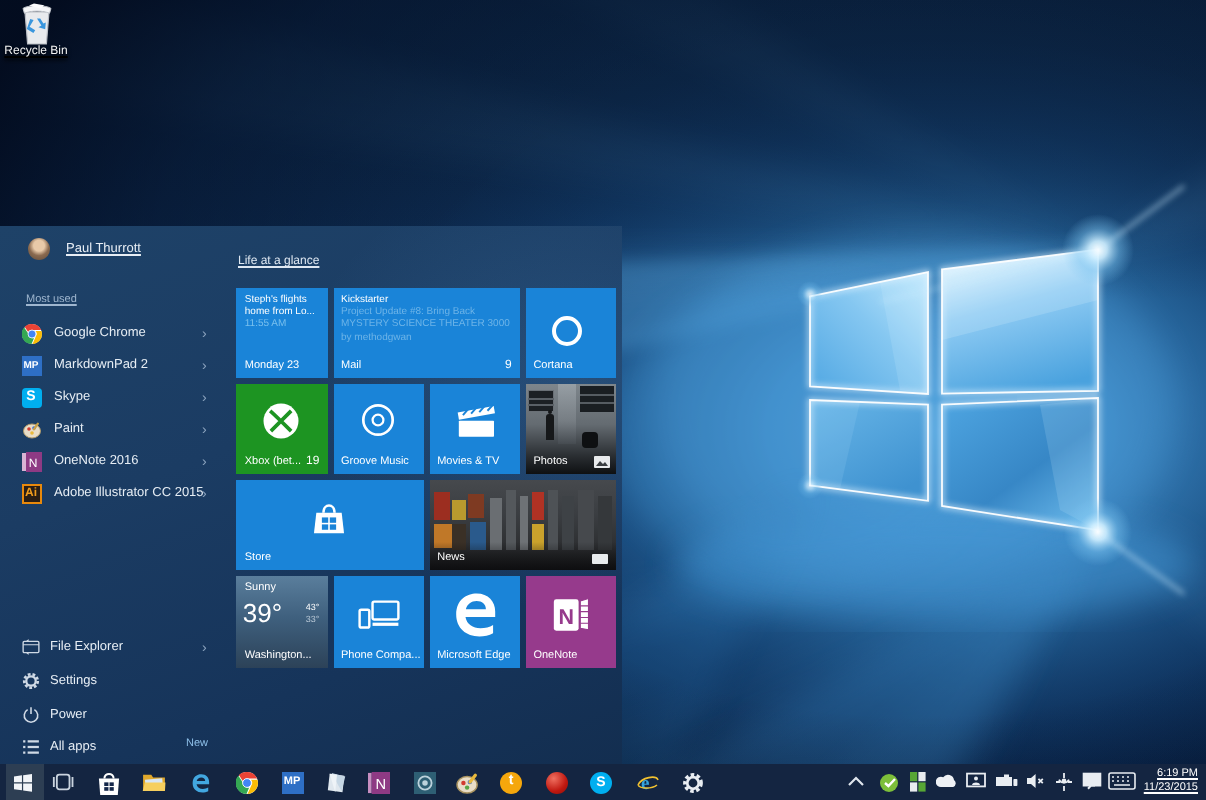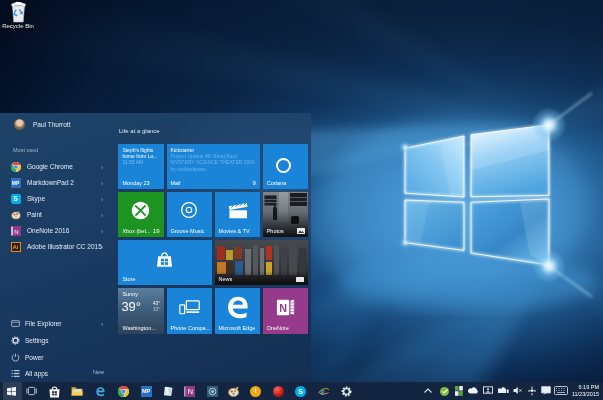--- a/index.html
+++ b/index.html
@@ -1,18 +1,18 @@
 <!DOCTYPE html>
 <html><head>
 <meta charset="utf-8">
 <style>
   html,body{margin:0;padding:0;}
   body{width:603px;height:400px;overflow:hidden;font-family:"Liberation Sans",sans-serif;}
   #screen{position:absolute;left:0;top:0;width:603px;height:400px;overflow:hidden;background:#0a2a52;}
-  .abs{position:absolute;}
+  .abs{position:absolute;text-decoration:underline;}
   #wall{position:absolute;left:0;top:0;}
   .approw{position:absolute;left:0;width:150px;height:10px;}
   .aicon{position:absolute;left:10.5px;top:0;width:10px;height:10px;display:block;}
   .aicon svg{display:block;}
   .atext{position:absolute;left:27px;top:1px;color:#e6edf4;font-size:6.5px;line-height:8px;white-space:nowrap;}
   .achev{position:absolute;left:101px;top:0.5px;color:#8aa2bd;font-size:7px;line-height:9px;}
   .brow{position:absolute;left:0;width:150px;height:10px;}
   .bicon{position:absolute;left:11px;top:0;width:9px;height:9px;display:block;}
   .bicon svg{display:block;}
   .btext{position:absolute;left:25px;top:1px;color:#e6edf4;font-size:6.5px;white-space:nowrap;}

